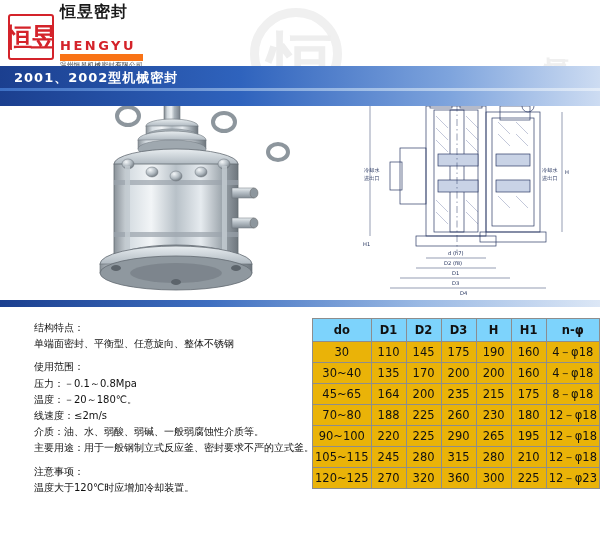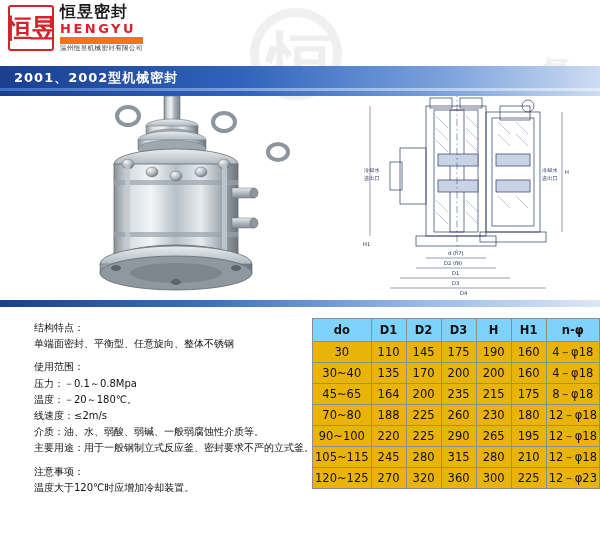--- a/index.html
+++ b/index.html
@@ -77,36 +77,36 @@
     font-size: 16px;
     font-weight: bold;
     color: #1a1a1a;
     letter-spacing: 1px;
   }
   .logo-en {
     font-size: 13px;
     font-weight: bold;
     color: #d4232a;
     letter-spacing: 2.5px;
-    margin-top: 1px;
+    margin-top: 18px;
   }
   .logo-sub {
     font-size: 6.5px;
     color: #333;
     letter-spacing: 0.4px;
     margin-top: 2px;
     border-top: 7px solid #f97316;
     padding-top: 1px;
   }
 
   
   .title-bar {
     position: absolute;
     left: 0; top: 66px;
-    width: 600px; height: 30px;
+    width: 600px; height: 40px;
     background: linear-gradient(to right, #1b3f8f 0%, #2f63bd 40%, #7ea4dd 75%, #cddcf2 100%);
     z-index: 3;
   }
   .title-bar .t-text {
     position: absolute;
     left: 14px; top: 3px;
     color: #ffffff;
     font-size: 13px;
     font-weight: bold;
     letter-spacing: 1px;

